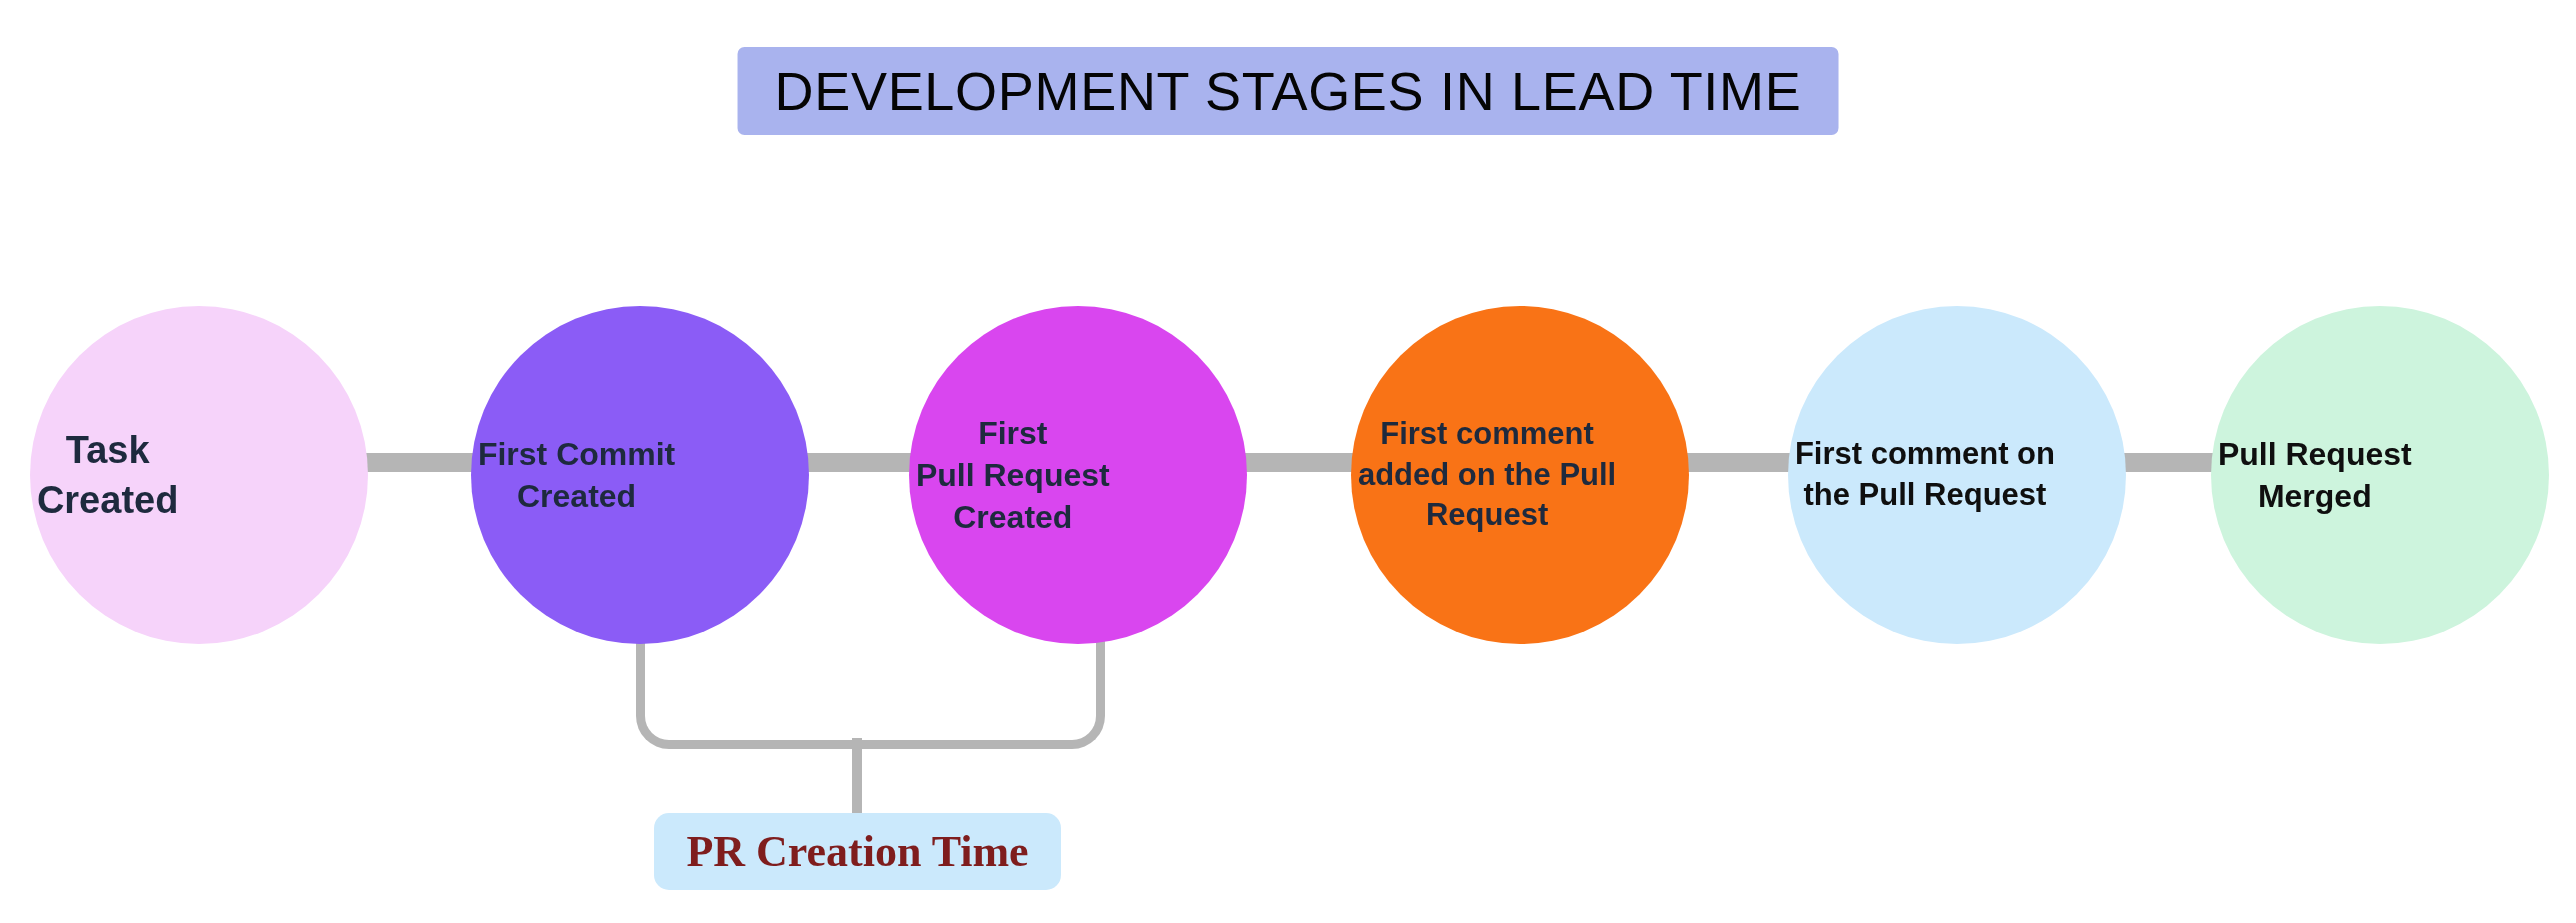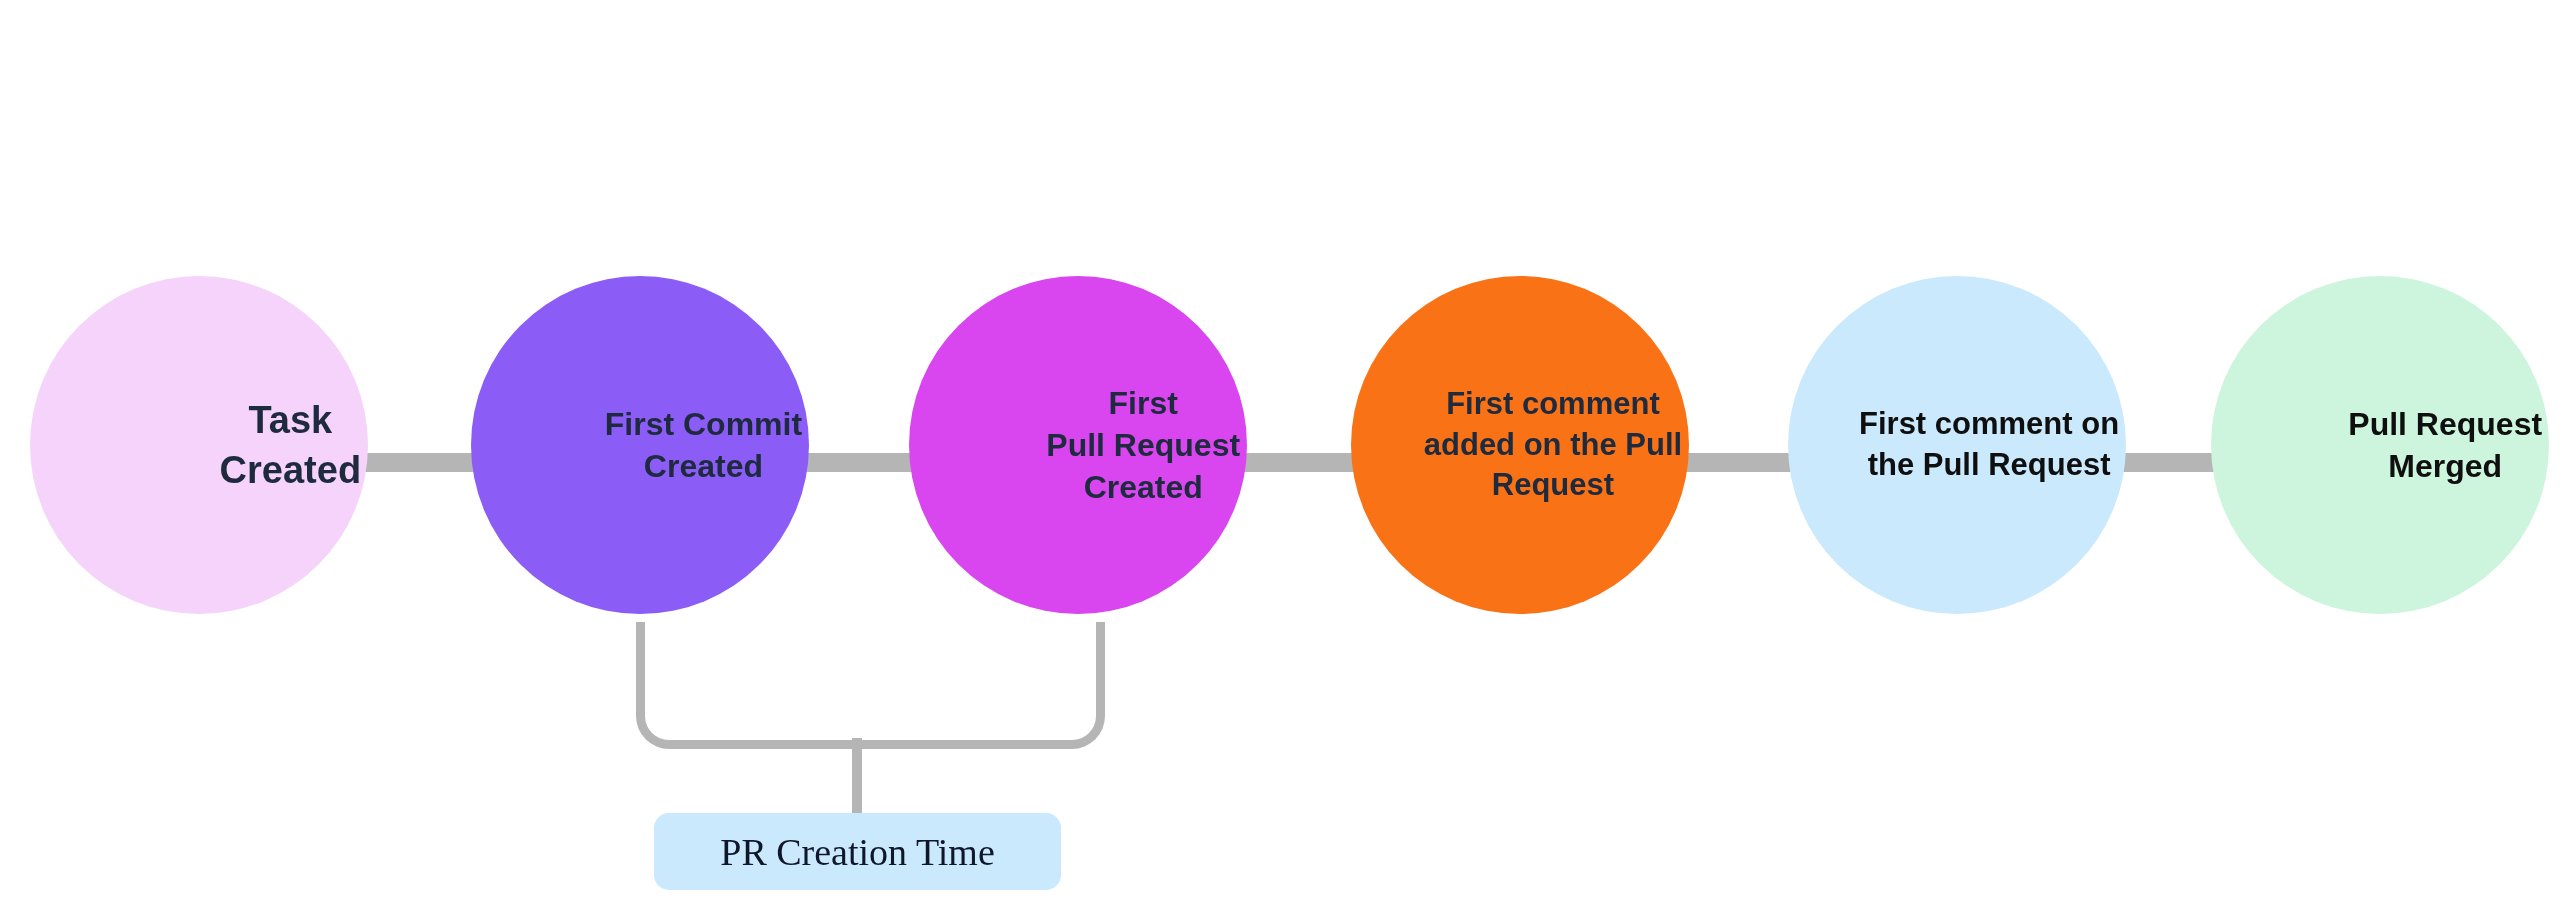--- a/index.html
+++ b/index.html
@@ -40,24 +40,24 @@
   }
   .conn1{left:199px;width:441px;}
   .conn2{left:640px;width:438px;}
   .conn3{left:1078px;width:441px;}
   .conn4{left:1519px;width:438px;}
   .conn5{left:1957px;width:423px;}
 
   
   .circle{
     position:absolute;
-    top:276px;
+    top:306px;
     width:338px;height:338px;
     border-radius:50%;
-    display:flex;align-items:center;justify-content:flex-end;
+    display:flex;align-items:center;justify-content:flex-start;
     text-align:center;
     z-index:1;
   }
   .s1{left:30px;}
   .s2{left:471px;}
   .s3{left:909px;}
   .s4{left:1351px;}
   .s5{left:1788px;}
   .s6{left:2211px;}
   .circle-label{
@@ -96,31 +96,34 @@
     position:absolute;
     left:654px;top:813px;
     width:407px;height:77px;
     border-radius:15px;
     display:flex;align-items:center;justify-content:center;
     background:#cbe9fc;
     z-index:1;
   }
   .annotation-text{
     font-family:cursive;
-    font-size:38px;
-    font-weight:400;
-    color:#0f172a;
+    font-size:44px;
+    font-weight:700;
+    color:#7f1d1d;
     white-space:nowrap;
   }
 </style>
 </head>
 <body>
 
 <div class="canvas">
 
+  <div class="title-box" style="background: rgb(169, 179, 238);">
+    <span class="title-text">DEVELOPMENT STAGES IN LEAD TIME</span>
+  </div>
 
   <div class="connector conn1" style="background: rgb(181, 181, 181);"></div>
   <div class="connector conn2" style="background: rgb(181, 181, 181);"></div>
   <div class="connector conn3" style="background: rgb(181, 181, 181);"></div>
   <div class="connector conn4" style="background: rgb(181, 181, 181);"></div>
   <div class="connector conn5" style="background: rgb(181, 181, 181);"></div>
 
   <div class="circle s1" style="background: rgb(246, 211, 250);">
     <span class="circle-label" style="color: rgb(30, 42, 62);">Task
 Created</span>

